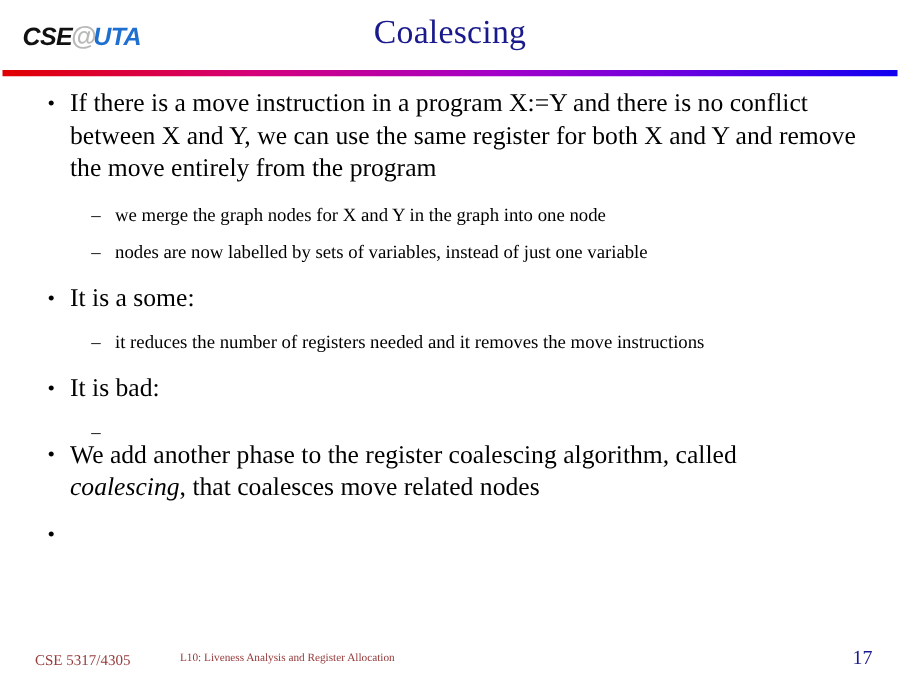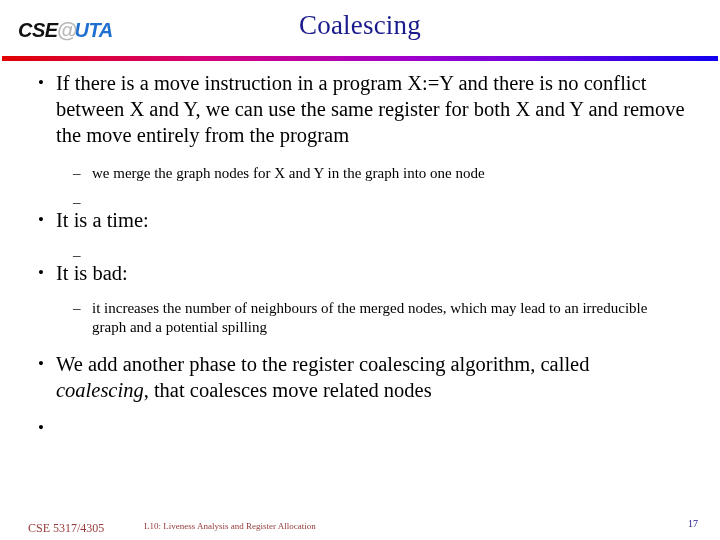--- a/index.html
+++ b/index.html
@@ -132,21 +132,21 @@
     top: 521px;
     font-size: 9px;
     color: #963a3a;
     font-family: "Liberation Serif", "DejaVu Serif", serif;
     white-space: nowrap;
   }
   .footer-page {
     position: absolute;
     right: 22px;
     top: 518px;
-    font-size: 10px;
+    font-size: 16px;
     color: #1a1a8c;
     font-family: "Liberation Serif", "DejaVu Serif", serif;
   }
 </style>
 </head>
 <body>
 
 <div class="slide-header">
 
   <div class="logo">
@@ -169,47 +169,48 @@
 
   <div class="lvl2">
     <span class="bul">–</span>
     <span>we merge the graph nodes for X and Y in the graph into one node</span>
   </div>
 
   <div class="gap-c"></div>
 
   <div class="lvl2">
     <span class="bul">–</span>
-  </div>
-
-  <div class="gap-a"></div>
-
-  <div class="lvl1">
-    <span class="bul">•</span>
-    <span>It is a time:</span>
+    <span>nodes are now labelled by sets of variables, instead of just one variable</span>
+  </div>
+
+  <div class="gap-a"></div>
+
+  <div class="lvl1">
+    <span class="bul">•</span>
+    <span>It is a some:</span>
   </div>
 
   <div class="gap-b"></div>
 
   <div class="lvl2">
     <span class="bul">–</span>
+    <span>it reduces the number of registers needed and it removes the move instructions</span>
   </div>
 
   <div class="gap-a"></div>
 
   <div class="lvl1">
     <span class="bul">•</span>
     <span>It is bad:</span>
   </div>
 
   <div class="gap-b"></div>
 
   <div class="lvl2">
     <span class="bul">–</span>
-    <span>it increases the number of neighbours of the merged nodes, which may lead to an irreducible graph and a potential spilling</span>
   </div>
 
   <div class="gap-a"></div>
 
   <div class="lvl1">
     <span class="bul">•</span>
     <span><span>We add another phase to the register coalescing algorithm, called </span><em class="it">coalescing</em><span>, that coalesces move related nodes</span></span>
   </div>
 
   <div class="gap-c"></div>

